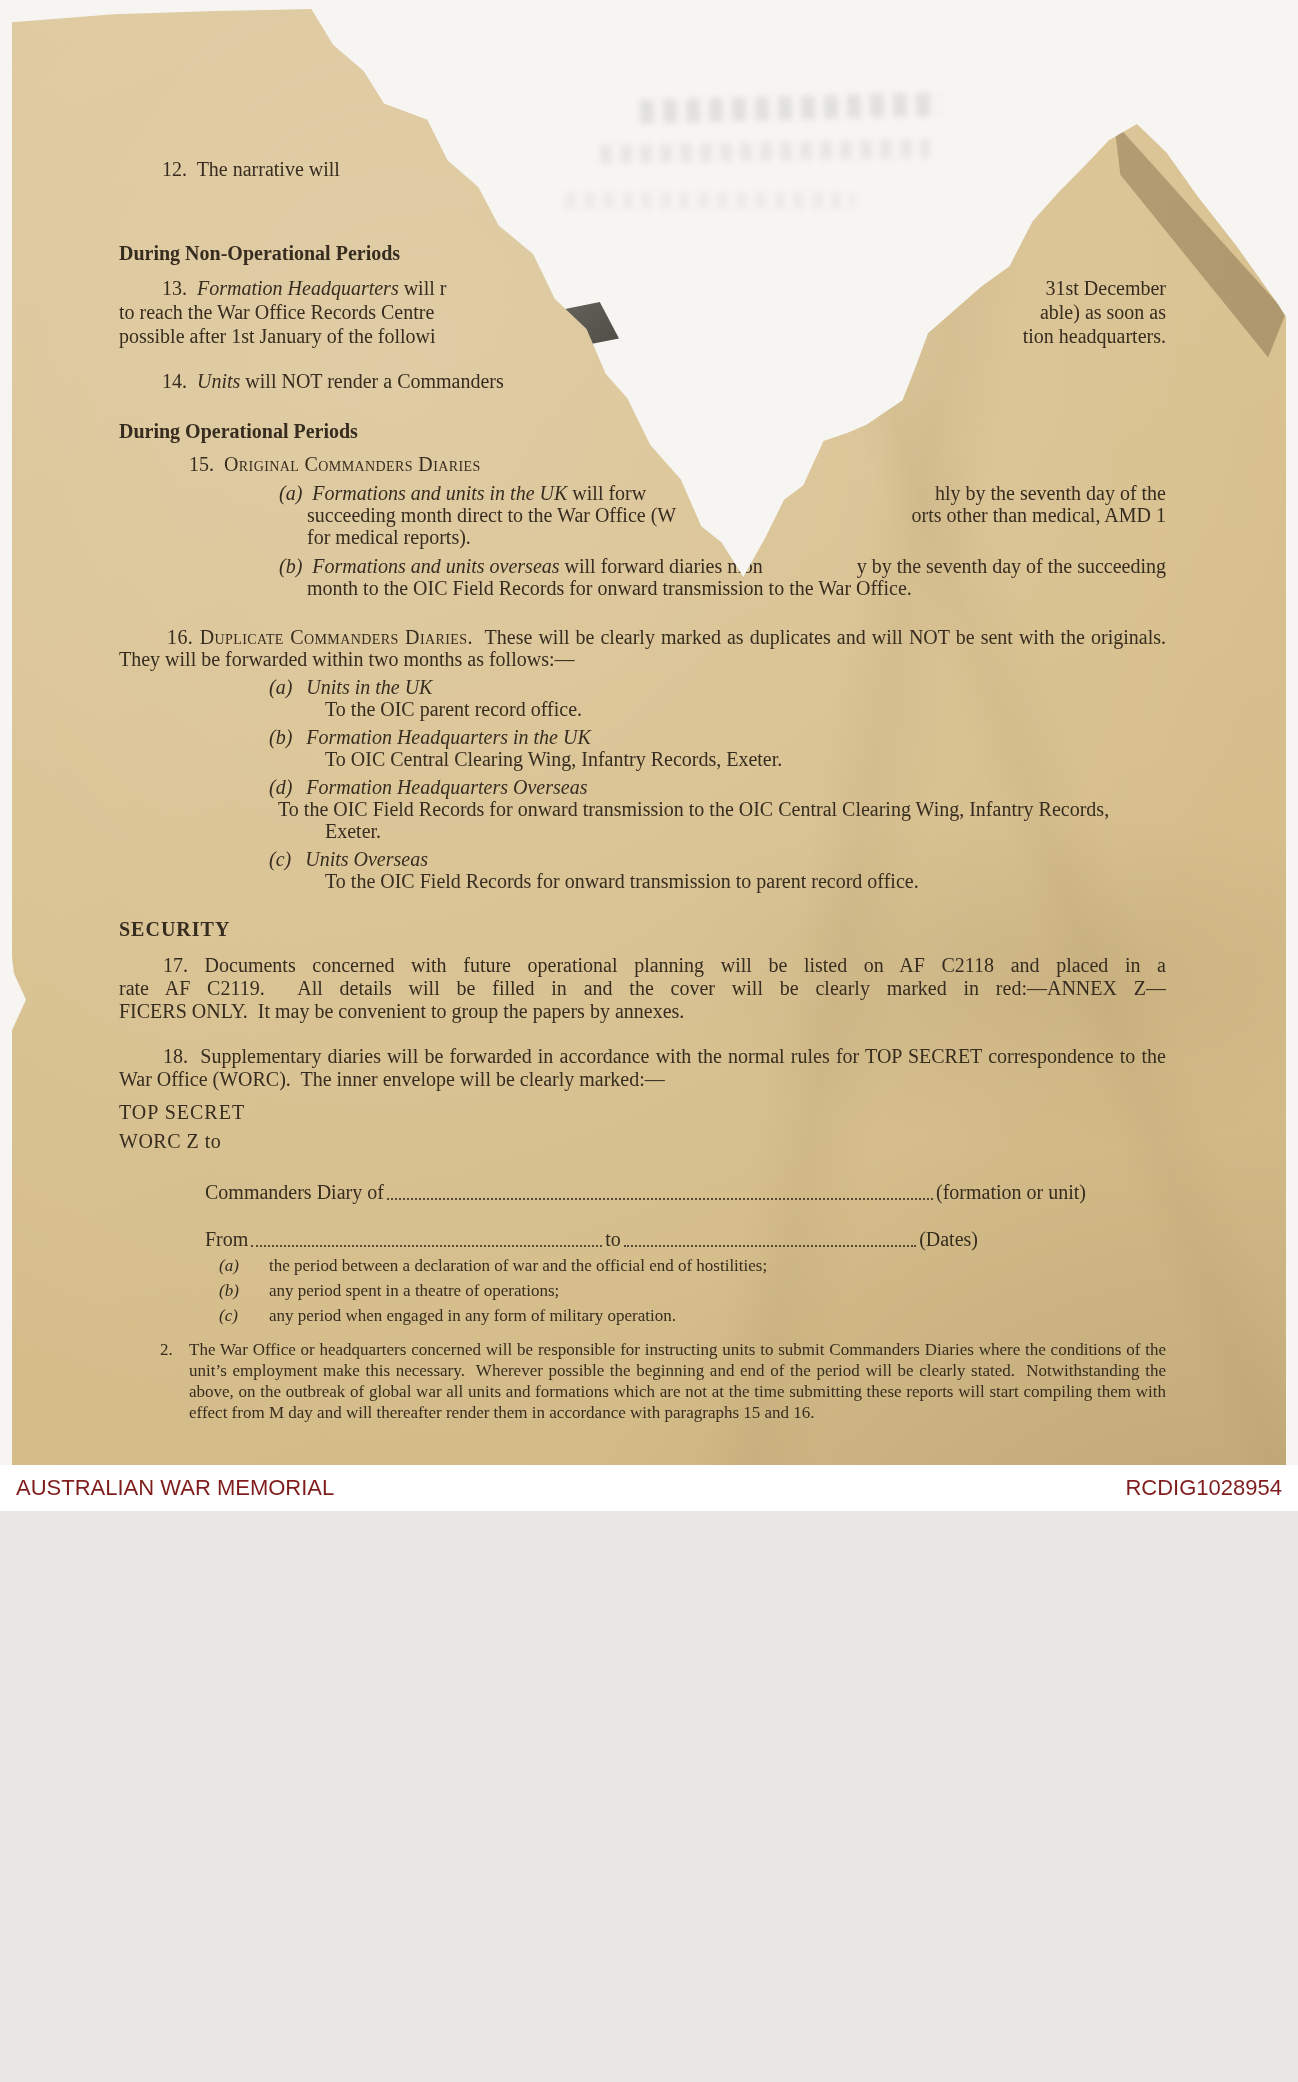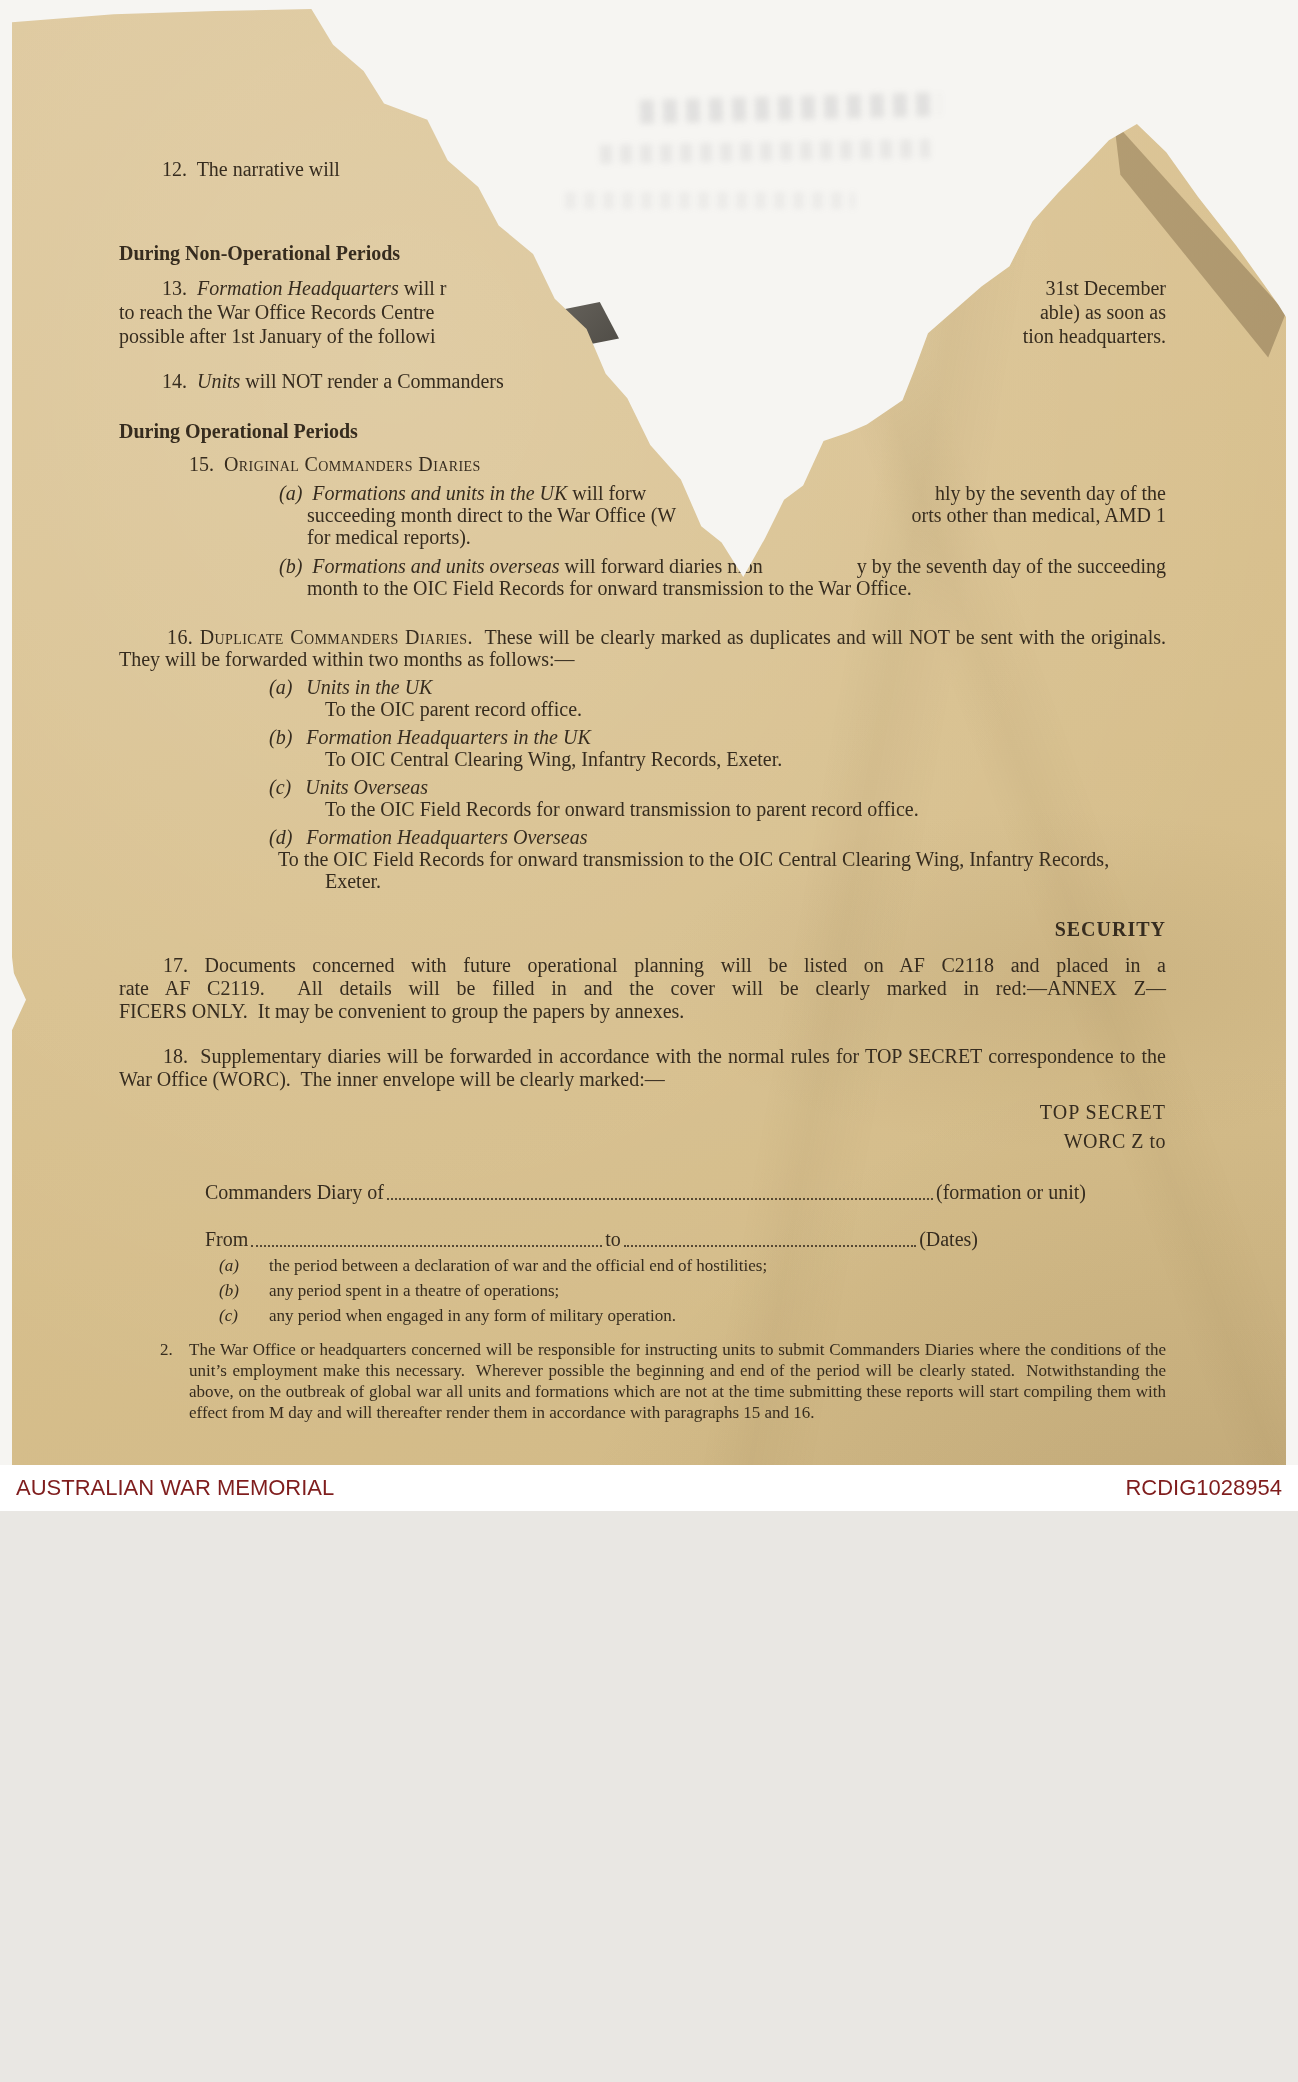--- a/index.html
+++ b/index.html
@@ -49,21 +49,21 @@
     position:absolute; left:0; top:0; right:0; bottom:0;
     padding:154px 120px 0 107px; box-sizing:border-box;
     color:#362c1f; font-size:20px; line-height:23px;
   }
   .frag { white-space:pre-wrap; }
   .tline { display:flex; justify-content:space-between; }
   .it { font-style:italic; }
   .sc { font-variant:small-caps; letter-spacing:.4px; }
   .just { text-align:justify; }
   .ljust { text-align:justify; text-align-last:justify; }
-  .center { text-align:right; }
+  .center { text-align:left; }
   .shead { font-weight:bold; font-size:20px; }
   .ind43 { padding-left:43px; }
   .p13 .tline { line-height:24px; }
   .item { margin-left:160px; line-height:22px; }
   .hang { padding-left:28px; }
   .d-item { margin-left:150px; margin-top:6px; line-height:22px; }
   .d-body { margin-left:56px; }
   .d-body-wide { margin-left:9px; padding-left:47px; text-indent:-47px; }
   .sec-head { font-weight:bold; letter-spacing:1px; }
   .form-row { display:flex; align-items:flex-end; margin-left:86px; }
@@ -154,26 +154,26 @@
 
       <div class="d-item">
         <div><span class="it">(a)</span><span class="it" style="padding-left:14px">Units in the UK</span></div>
         <div class="d-body">To the OIC parent record office.</div>
       </div>
       <div class="d-item">
         <div><span class="it">(b)</span><span class="it" style="padding-left:14px">Formation Headquarters in the UK</span></div>
         <div class="d-body">To OIC Central Clearing Wing, Infantry Records, Exeter.</div>
       </div>
       <div class="d-item">
+        <div><span class="it">(d)</span><span class="it" style="padding-left:14px">Formation Headquarters Overseas</span></div>
+        <div class="d-body-wide">To the OIC Field Records for onward transmission to the OIC Central Clearing Wing, Infantry Records, Exeter.</div>
+      </div>
+      <div class="d-item">
         <div><span class="it">(c)</span><span class="it" style="padding-left:14px">Units Overseas</span></div>
         <div class="d-body">To the OIC Field Records for onward transmission to parent record office.</div>
-      </div>
-      <div class="d-item">
-        <div><span class="it">(d)</span><span class="it" style="padding-left:14px">Formation Headquarters Overseas</span></div>
-        <div class="d-body-wide">To the OIC Field Records for onward transmission to the OIC Central Clearing Wing, Infantry Records, Exeter.</div>
       </div>
 
       <div class="center sec-head" style="margin-top:26px">SECURITY</div>
 
       <div style="margin-top:13px">
         <div class="ljust" style="text-indent:44px">17.  Documents concerned with future operational planning will be listed on AF C2118 and placed in a</div>
         <div class="ljust frag">rate AF C2119.  All details will be filled in and the cover will be clearly marked in red:—ANNEX Z—</div>
         <div class="frag">FICERS ONLY.  It may be convenient to group the papers by annexes.</div>
       </div>
 

